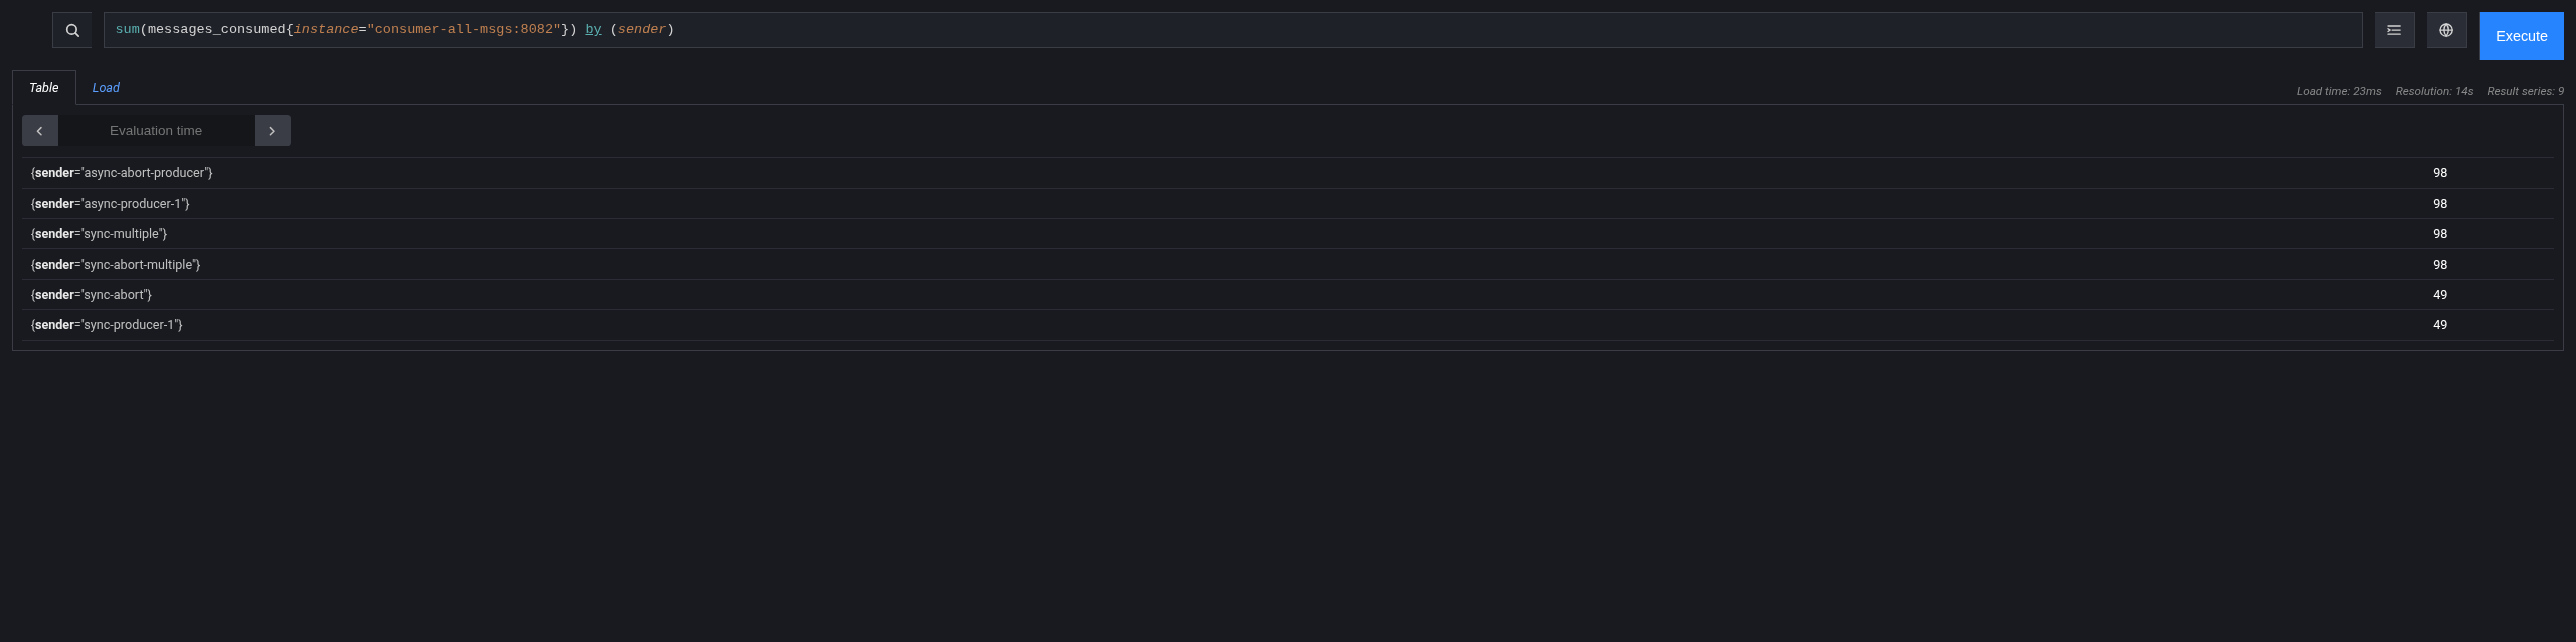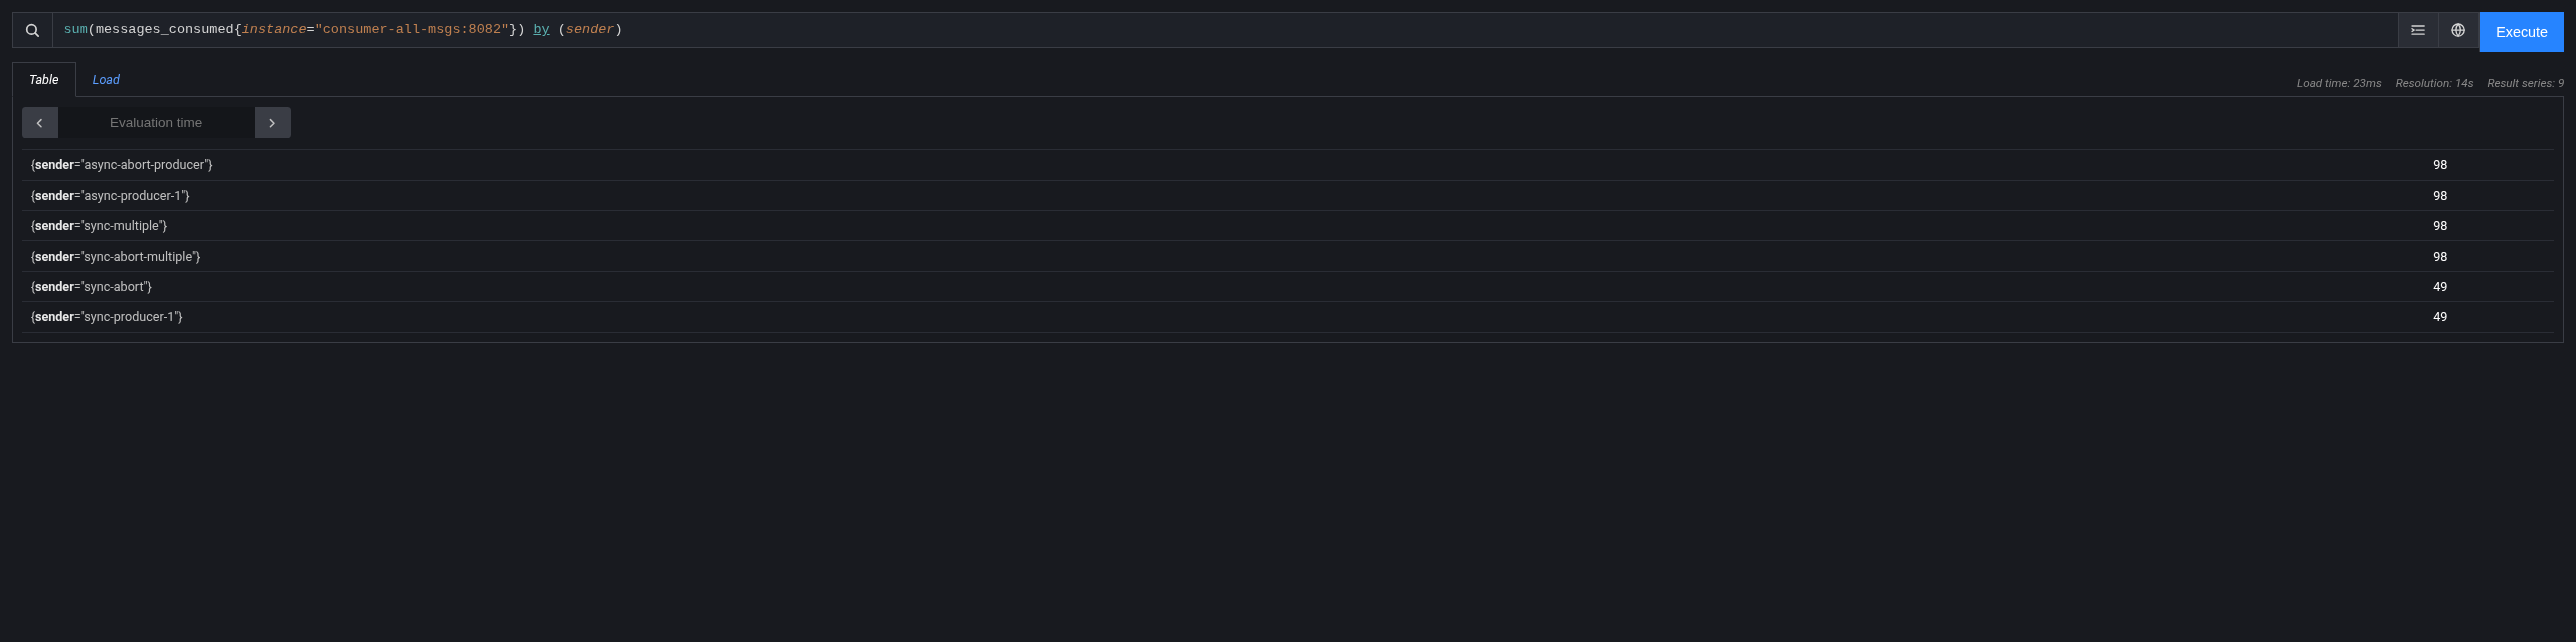--- a/index.html
+++ b/index.html
@@ -9,22 +9,23 @@
     }
     body {
       background: #181a1f;
       color: #d4d4d4;
       font-family: -apple-system, BlinkMacSystemFont, "Segoe UI", Roboto, sans-serif;
       font-size: 12.6px;
       padding: 11.7px;
     }
     .query-bar {
       display: flex;
-      gap: 0;
+      gap: 12px;
       margin-bottom: 9px;
+      margin-left: 40px;
     }
     .search-icon-box {
       width: 40px;
       height: 36px;
       display: flex;
       align-items: center;
       justify-content: center;
       border: 0.9px solid #3a3d45;
       border-right: none;
       background: #1e2128;
@@ -52,21 +53,21 @@
       height: 36px;
       display: flex;
       align-items: center;
       justify-content: center;
       border: 0.9px solid #3a3d45;
       border-left: none;
       background: #2a2d35;
       cursor: pointer;
     }
     .execute-btn {
-      height: 40px;
+      height: 48px;
       padding: 0 16.2px;
       background: #2684ff;
       color: #fff;
       border: none;
       font-size: 14.4px;
       cursor: pointer;
       display: flex;
       align-items: center;
       border-left: 0.9px solid #3a3d45;
     }

